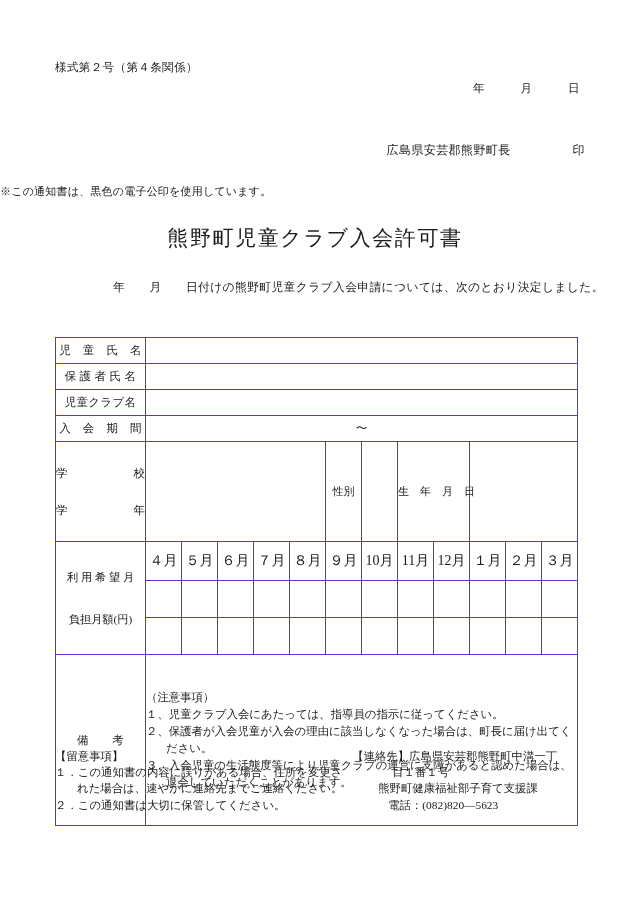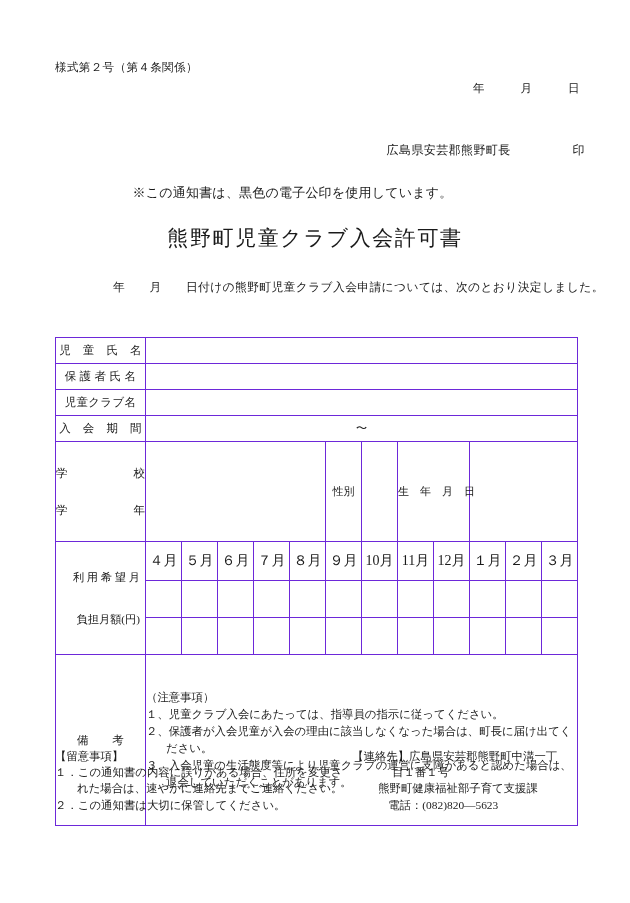--- a/index.html
+++ b/index.html
@@ -49,22 +49,22 @@
     text-align: right;
     font-size: 12px;
     letter-spacing: 0.4px;
     white-space: pre;
   }
   .seal-note {
     position: absolute;
     left: 0;
     right: 45px;
     top: 184px;
-    text-align: center;
-    font-size: 13px;
+    text-align: left;
+    font-size: 11px;
     letter-spacing: 0.2px;
     white-space: pre;
   }
 
   
   .doc-title {
     position: absolute;
     left: 0;
     right: 0;
     top: 224px;
@@ -128,21 +128,21 @@
     white-space: pre;
     font-size: 14px;
     height: 22px;
   }
   .sex-label, .dob-label {
     text-align: center;
     white-space: pre;
     font-size: 11px;
   }
   .usage-label {
-    text-align: right;
+    text-align: center;
     line-height: 1.25;
     white-space: pre;
     padding: 0 5px;
     font-size: 11.2px;
   }
   .row-blank td { height: 24px; }
   .remarks-label {
     text-align: center;
     vertical-align: middle;
     white-space: pre;

